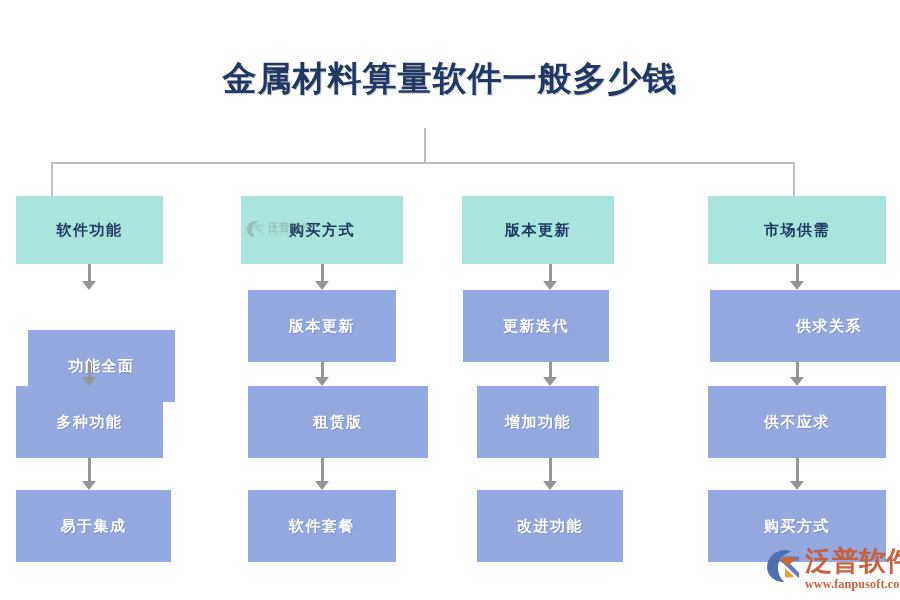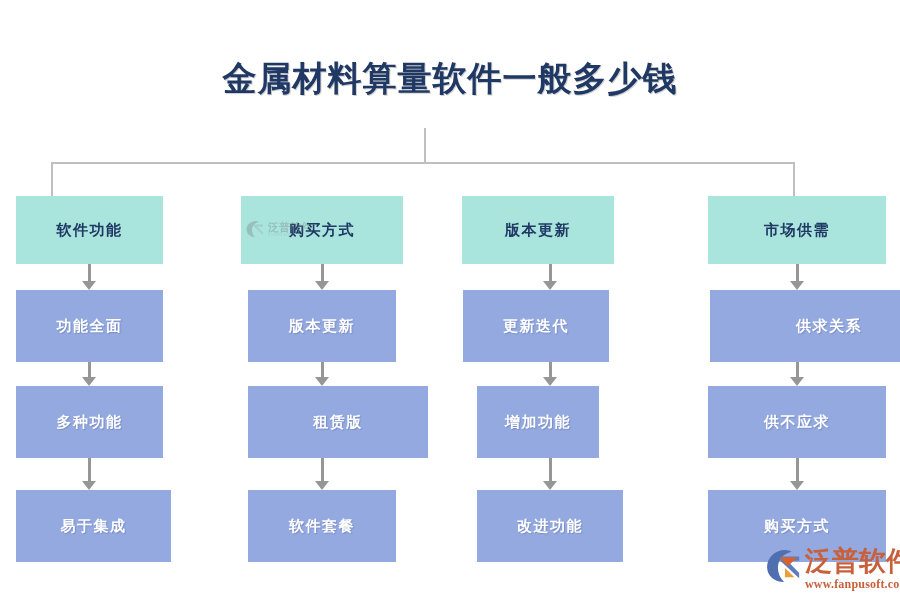--- a/index.html
+++ b/index.html
@@ -209,21 +209,21 @@
   <div class="conn-line" id="conn-bar"></div>
   <div class="conn-line" id="conn-drop-1"></div>
   <div class="conn-line" id="conn-drop-4"></div>
 
   <div class="column" style="left:16px; width:147px;">
     <div class="node head" style="left:0; width:147px;">软件功能</div>
     <div class="arrow a1" style="left:66px;">
       <div class="shaft"></div>
         <div class="head"></div>
     </div>
-    <div class="node sub r1" style="left:0; width:147px;">功能全面</div>
+    <div class="node sub r1" style="left:12px; width:147px;margin-top:40px;">功能全面</div>
     <div class="arrow a2" style="left:66px;">
       <div class="shaft"></div>
         <div class="head"></div>
     </div>
     <div class="node sub r2" style="left:0; width:147px;">多种功能</div>
     <div class="arrow a3" style="left:66px;">
       <div class="shaft"></div>
         <div class="head"></div>
     </div>
     <div class="node sub r3" style="left:0; width:155px;">易于集成</div>

